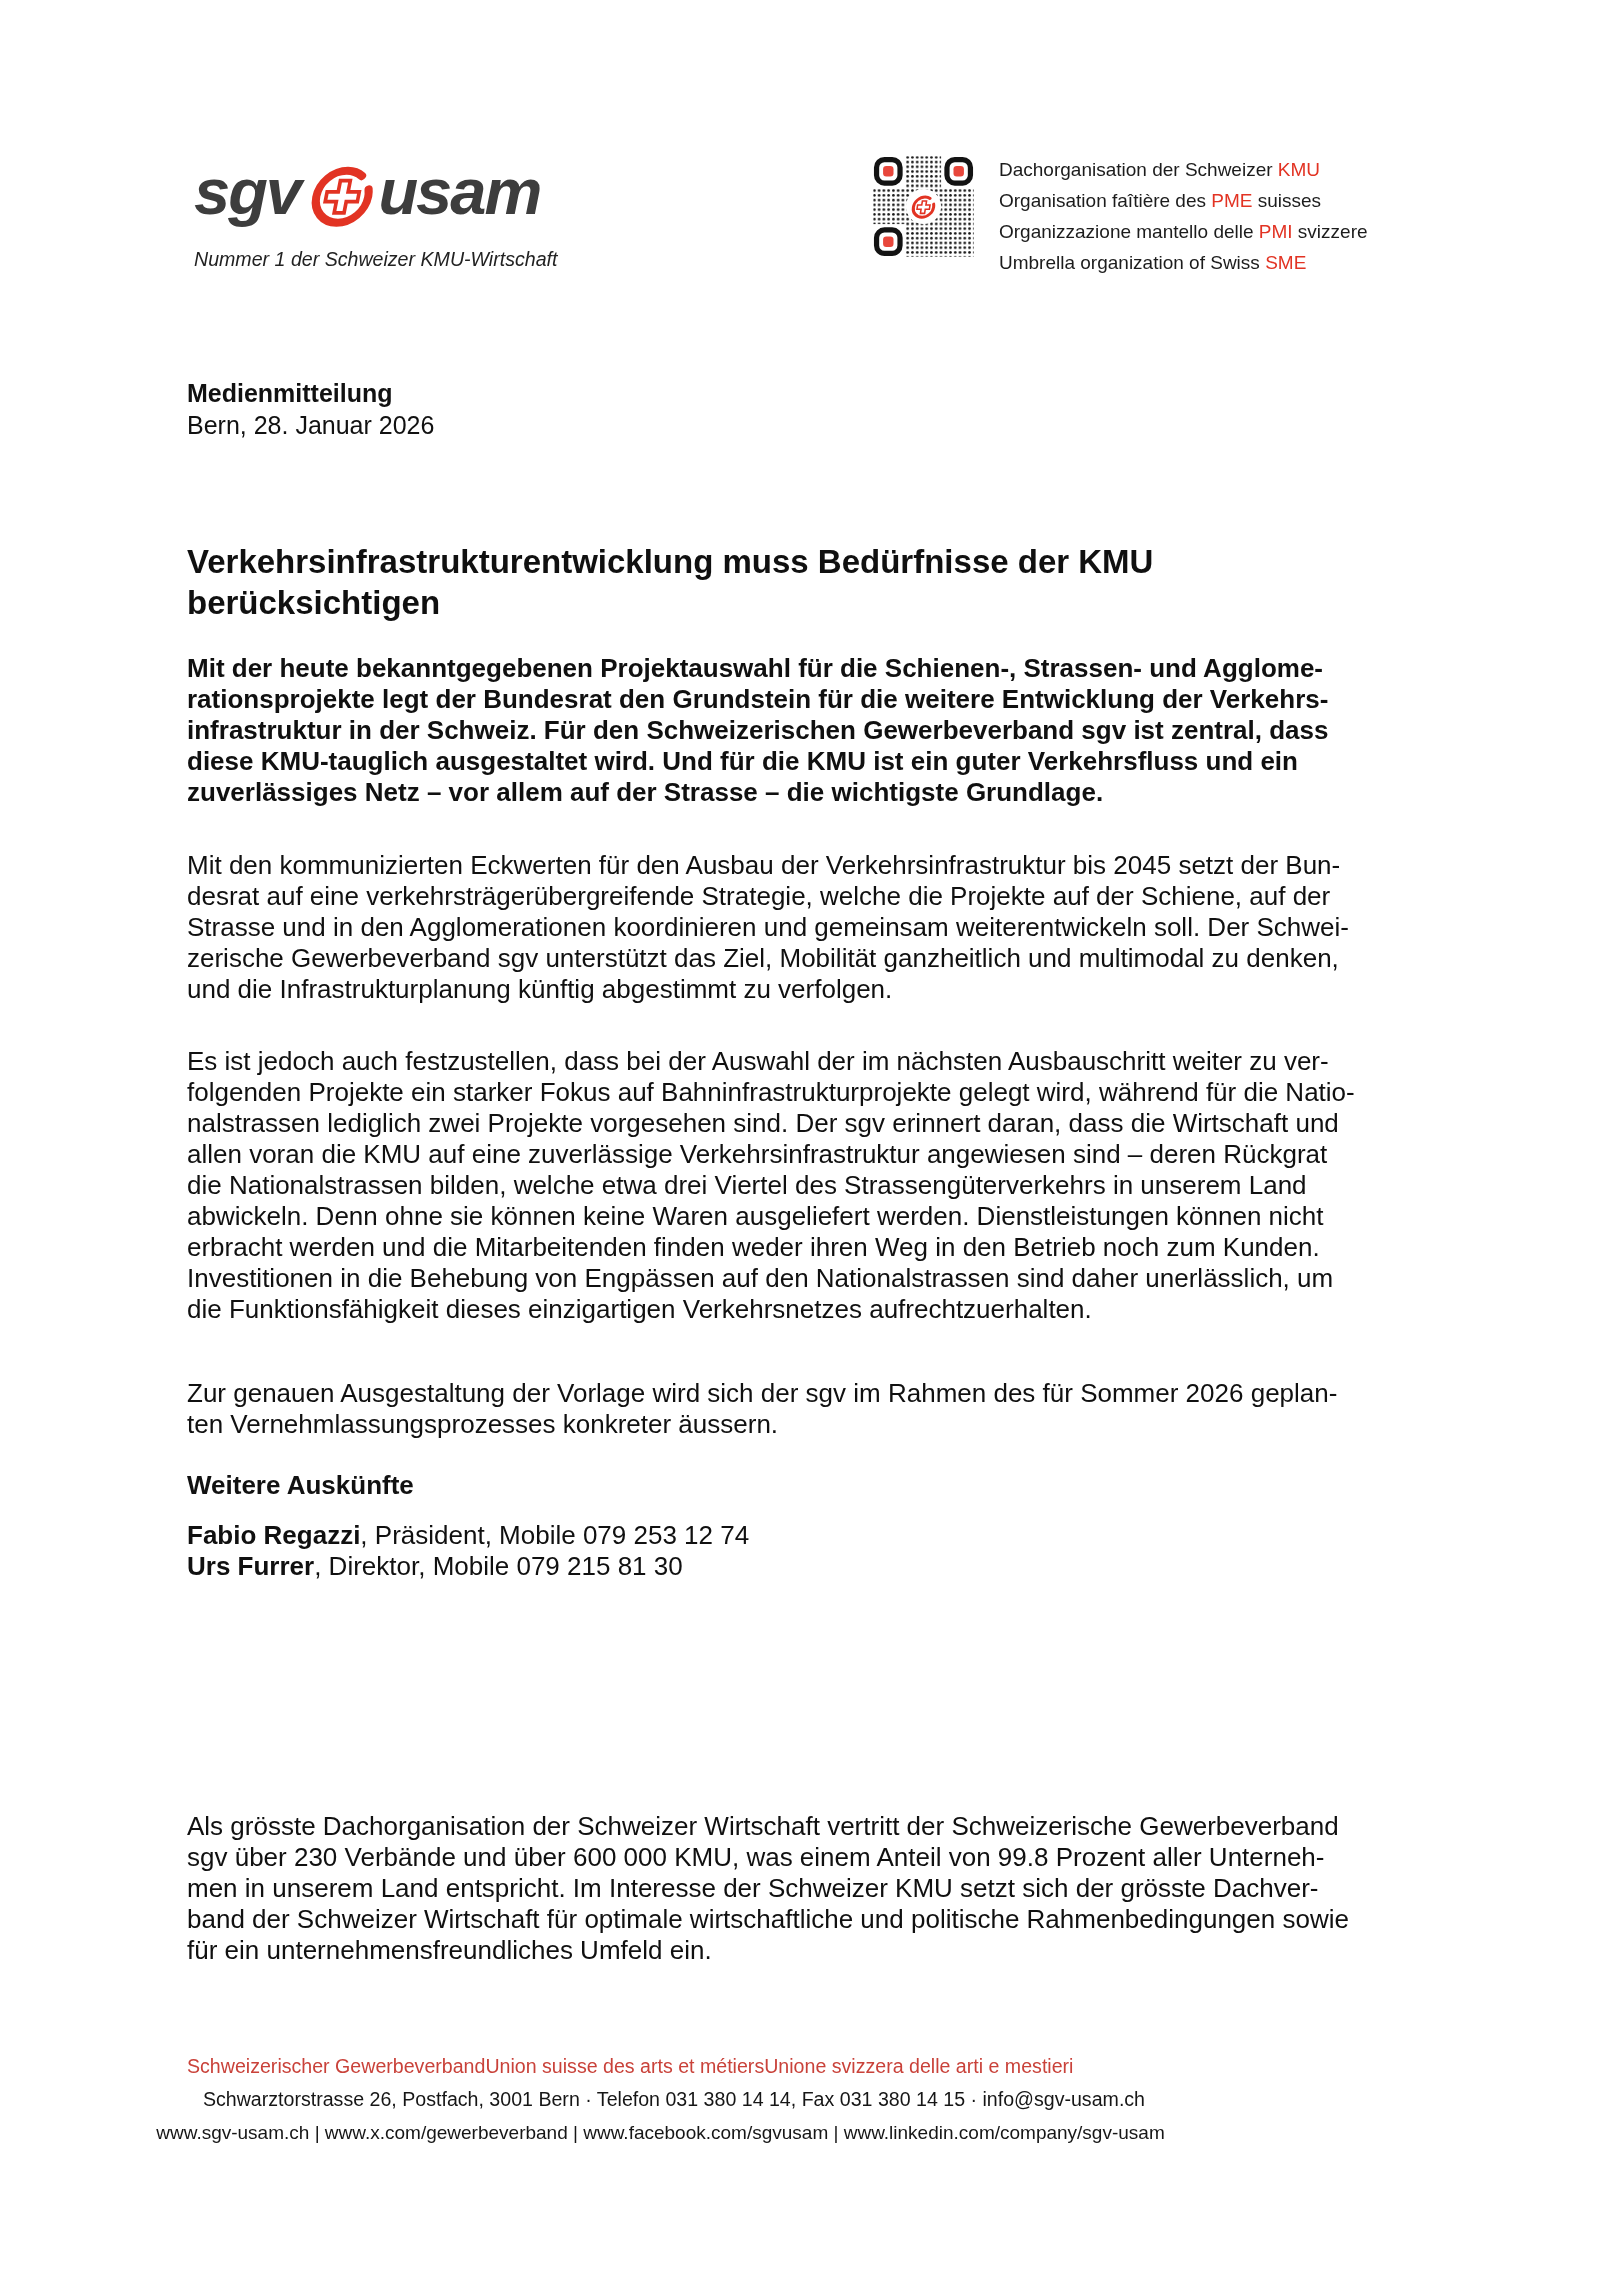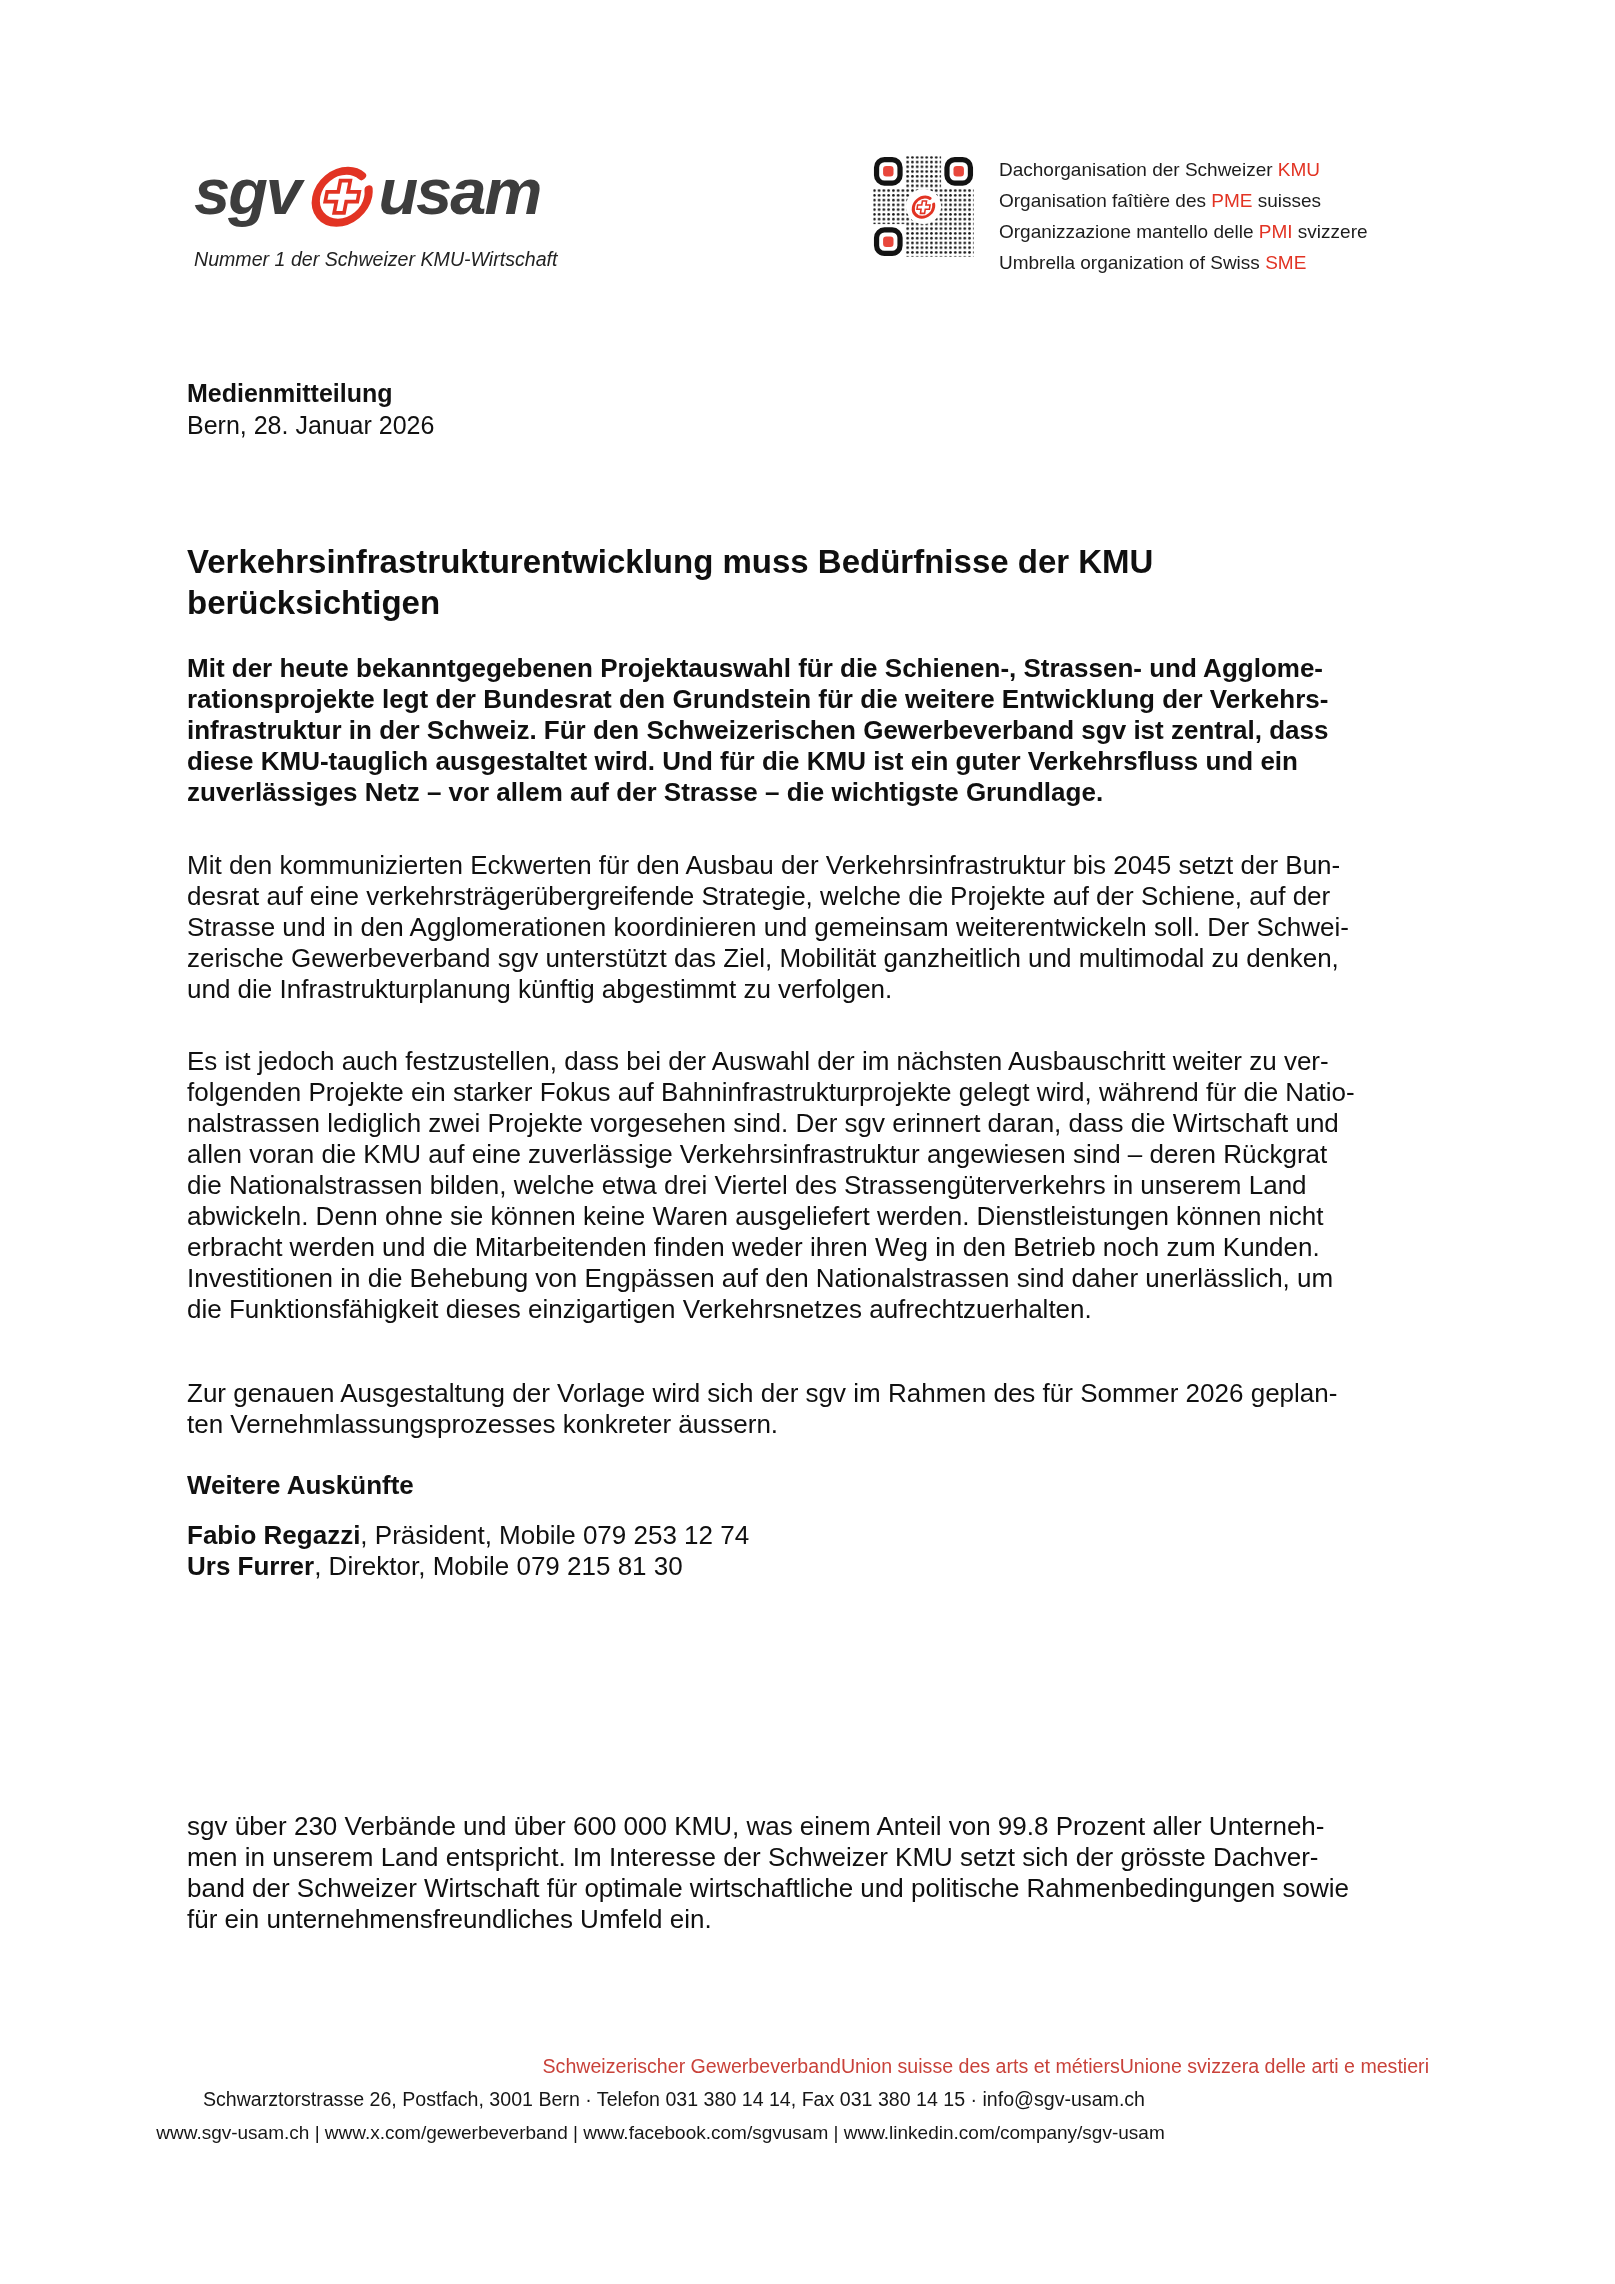--- a/index.html
+++ b/index.html
@@ -42,21 +42,21 @@
   .sub-heading{
     position:absolute;left:187px;top:1470px;
     font-size:26px;line-height:31px;font-weight:bold;white-space:nowrap;
   }
   .contacts{top:1520px;}
   .contact-line{white-space:nowrap;}
   .b{font-weight:bold;}
   
   .footer-orgs{
     position:absolute;left:187px;top:2055px;width:1242px;
-    display:flex;justify-content:flex-end;
+    display:flex;justify-content:flex-start;
     font-size:19.6px;line-height:23.5px;
   }
   .footer-red{color:#c9423a;white-space:nowrap;}
   .footer-address{
     position:absolute;left:0;top:2087px;width:1348px;
     text-align:center;font-size:19.6px;line-height:25px;color:#161616;white-space:nowrap;
   }
   .footer-links{
     position:absolute;left:0;top:2120px;width:1321px;
     text-align:center;font-size:19px;line-height:25px;color:#161616;white-space:nowrap;
@@ -162,20 +162,21 @@
     </div>
 
   <div class="sub-heading">Weitere Auskünfte</div>
 
   <div class="para contacts">
     <div class="contact-line"><span class="b">Fabio Regazzi</span><span>, Präsident, Mobile 079 253 12 74</span></div>
     <div class="contact-line"><span class="b">Urs Furrer</span><span>, Direktor, Mobile 079 215 81 30</span></div>
   </div>
 
   <div class="para" style="top:1811px">
+      <div>Als grösste Dachorganisation der Schweizer Wirtschaft vertritt der Schweizerische Gewerbeverband</div>
       <div>sgv über 230 Verbände und über 600 000 KMU, was einem Anteil von 99.8 Prozent aller Unterneh-</div>
       <div>men in unserem Land entspricht. Im Interesse der Schweizer KMU setzt sich der grösste Dachver-</div>
       <div>band der Schweizer Wirtschaft für optimale wirtschaftliche und politische Rahmenbedingungen sowie</div>
       <div>für ein unternehmensfreundliches Umfeld ein.</div>
     </div>
 
   <div class="footer-orgs">
     <span class="footer-red" style="color: rgb(201, 66, 58);">Schweizerischer Gewerbeverband</span>
     <span class="footer-red" style="color: rgb(201, 66, 58);">Union suisse des arts et métiers</span>
     <span class="footer-red" style="color: rgb(201, 66, 58);">Unione svizzera delle arti e mestieri</span>

